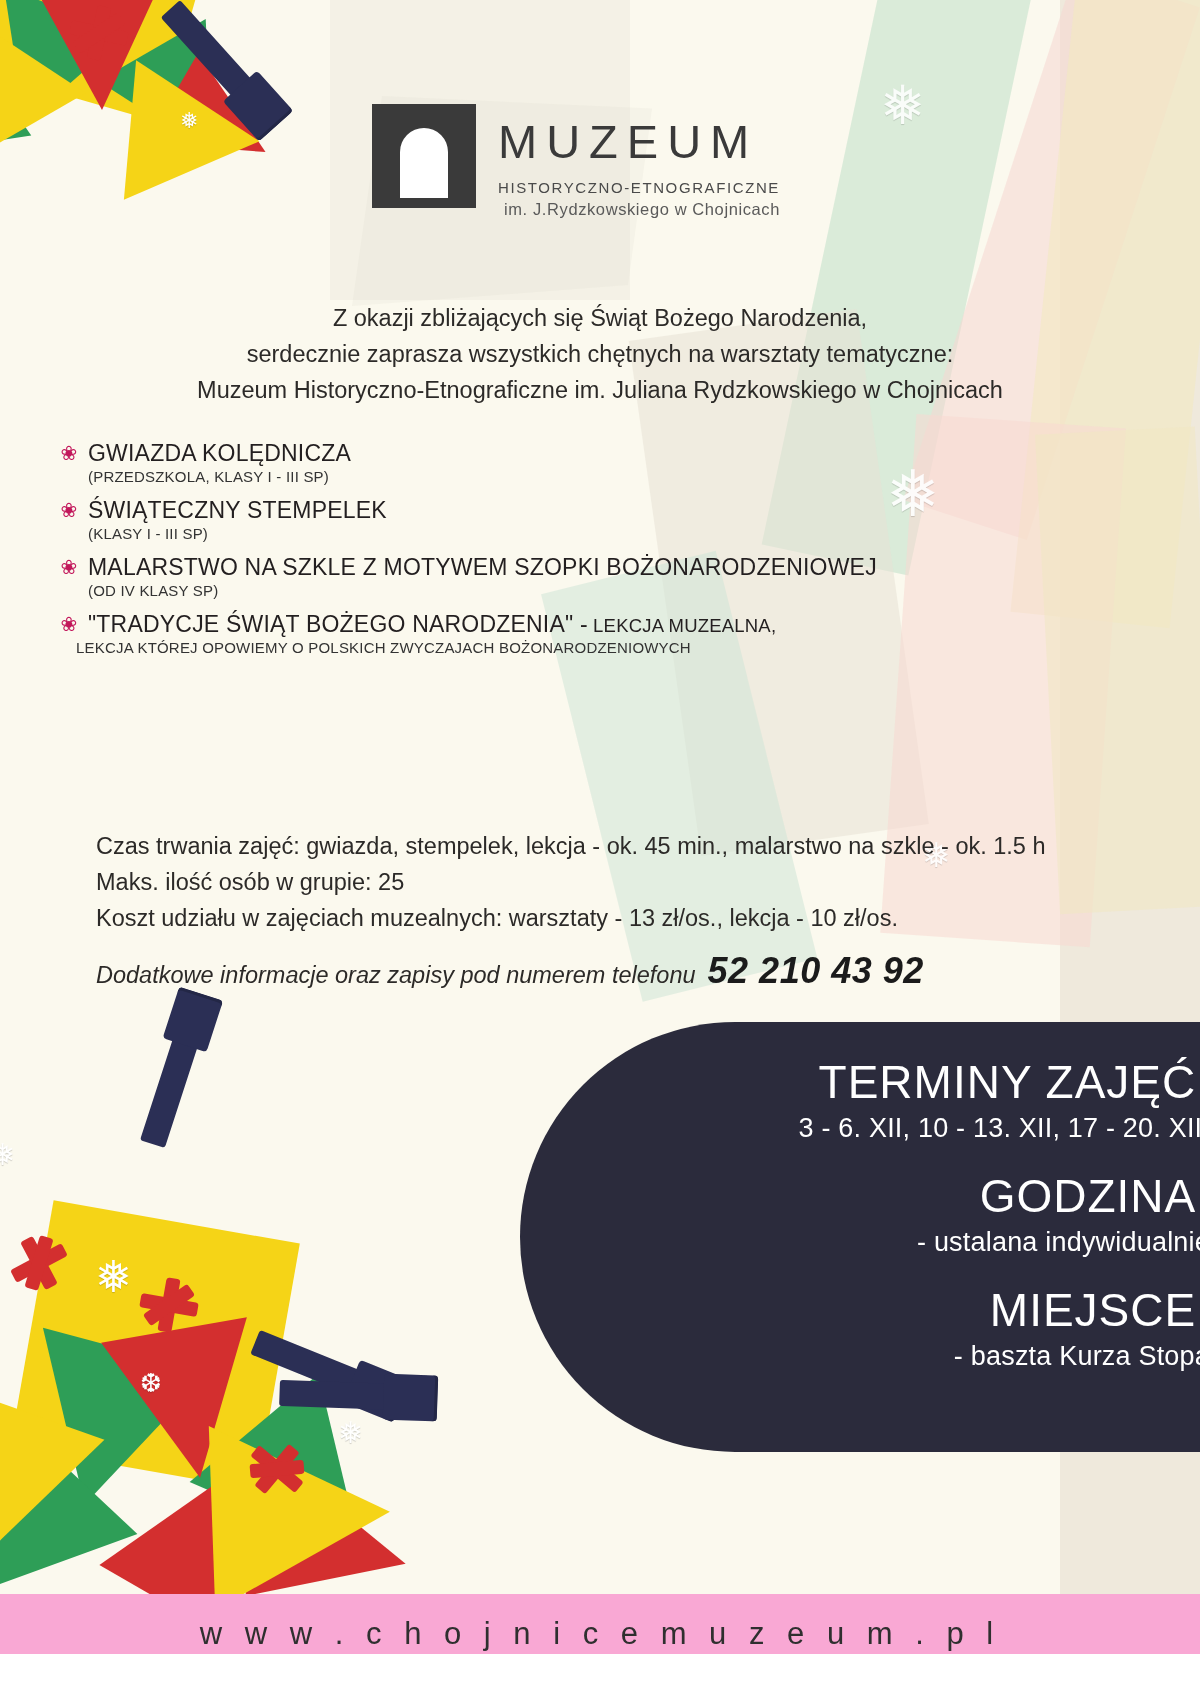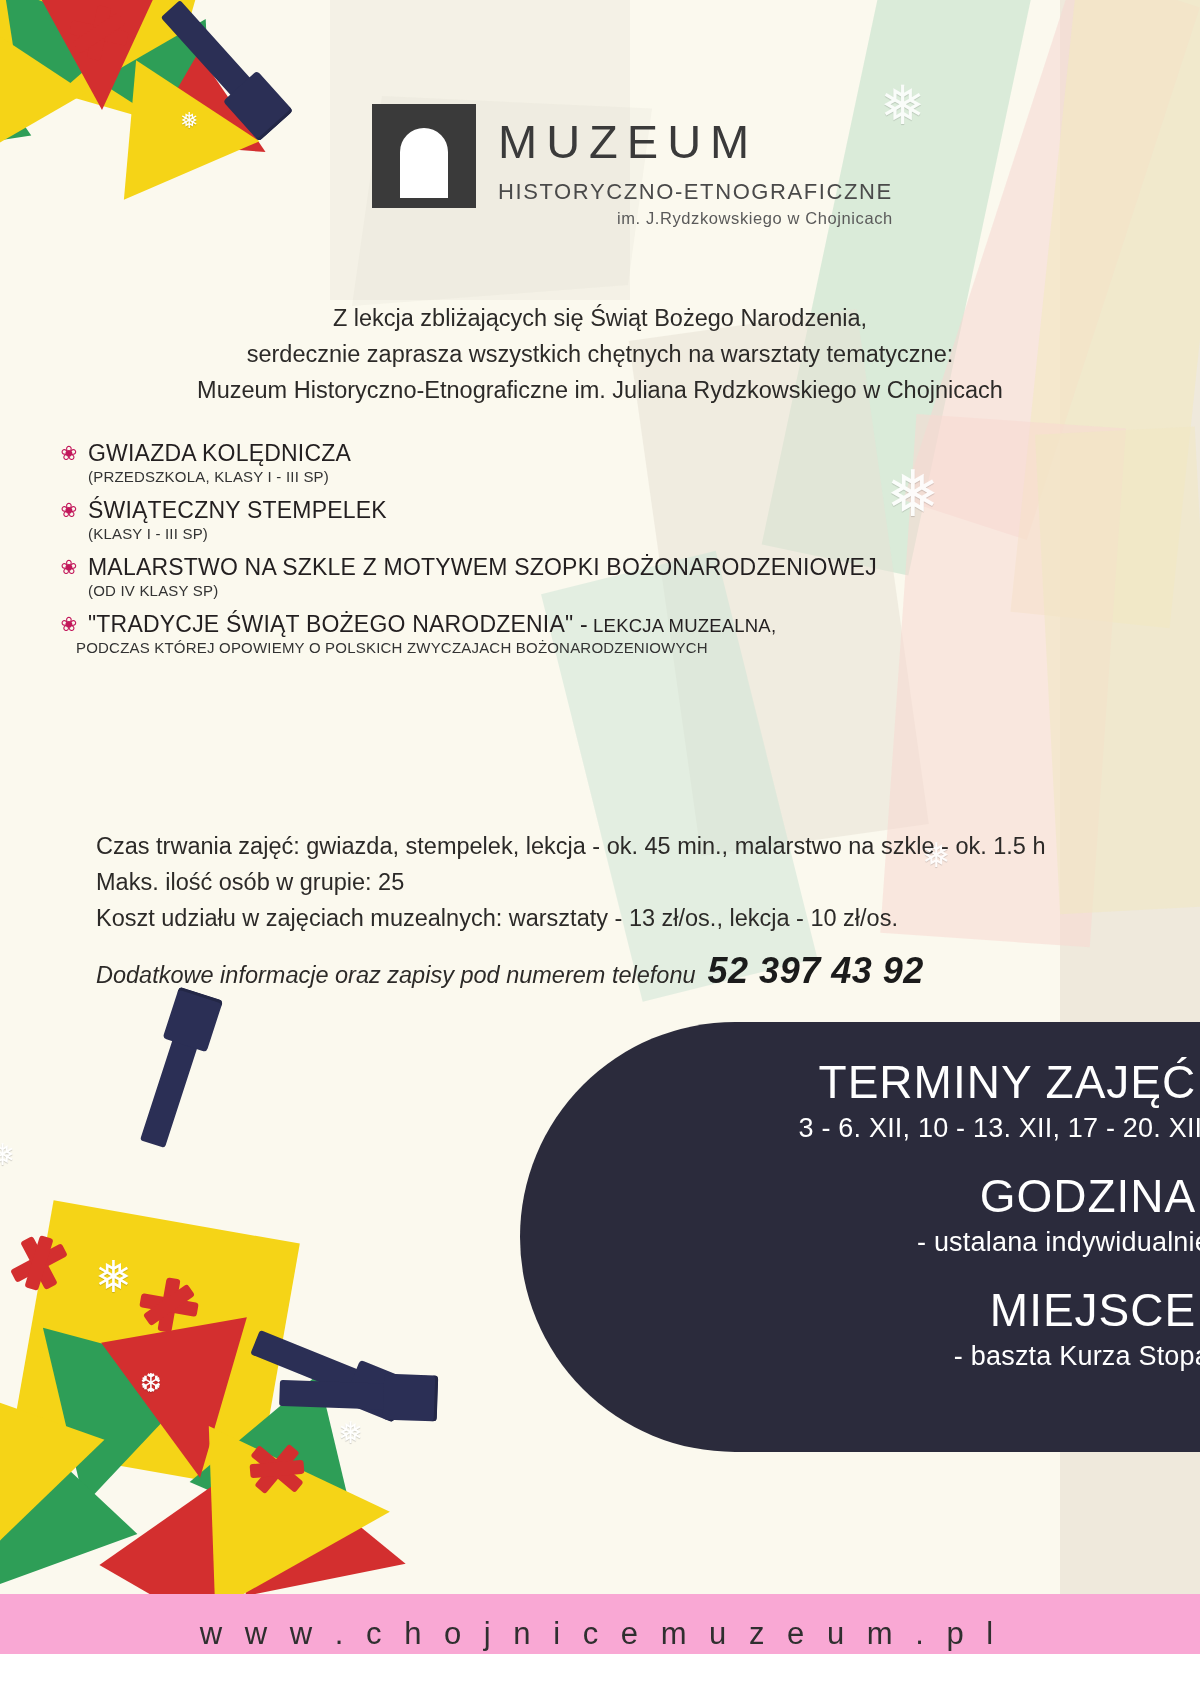--- a/index.html
+++ b/index.html
@@ -126,21 +126,21 @@
   }
   .logo-text-main {
     font-size: 47px;
     letter-spacing: 9px;
     color: #3a3a3a;
     font-weight: 400;
     line-height: 1;
     margin-top: 14px;
   }
   .logo-text-sub1 {
-    font-size: 22px;
+    font-size: 15px;
     letter-spacing: 1.6px;
     color: #4a4a4a;
     margin-top: 14px;
   }
   .logo-text-sub2 {
     font-size: 16.5px;
     letter-spacing: 0.6px;
     color: #5a5a5a;
     margin-top: 4px;
     text-align: right;
@@ -396,21 +396,21 @@
       <div class="arch"></div>
     </div>
     <div>
       <div class="logo-text-main">MUZEUM</div>
       <div class="logo-text-sub1">HISTORYCZNO-ETNOGRAFICZNE</div>
       <div class="logo-text-sub2">im. J.Rydzkowskiego w Chojnicach</div>
     </div>
   </div>
 
   <div class="intro">
-    <div>Z lekcja zbliżających się Świąt Bożego Narodzenia,</div>
+    <div>Z okazji zbliżających się Świąt Bożego Narodzenia,</div>
     <div>serdecznie zaprasza wszystkich chętnych na warsztaty tematyczne:</div>
     <div>Muzeum Historyczno-Etnograficzne im. Juliana Rydzkowskiego w Chojnicach</div>
   </div>
 
   <div class="list">
 
     <div class="item">
       <span class="bullet">❀</span>
       <span class="title">GWIAZDA KOLĘDNICZA</span>
       <div class="sub">(PRZEDSZKOLA, KLASY I - III SP)</div>
@@ -424,32 +424,32 @@
 
     <div class="item">
       <span class="bullet">❀</span>
       <span class="title">MALARSTWO NA SZKLE Z MOTYWEM SZOPKI BOŻONARODZENIOWEJ</span>
       <div class="sub">(OD IV KLASY SP)</div>
     </div>
 
     <div class="item">
       <span class="bullet">❀</span>
       <span class="title"><span>"TRADYCJE ŚWIĄT BOŻEGO NARODZENIA" -</span><span class="thin"> LEKCJA MUZEALNA,</span></span>
-      <div class="sub nowrap-left">PODCZAS KTÓREJ OPOWIEMY O  POLSKICH ZWYCZAJACH BOŻONARODZENIOWYCH</div>
+      <div class="sub nowrap-left">LEKCJA KTÓREJ OPOWIEMY O  POLSKICH ZWYCZAJACH BOŻONARODZENIOWYCH</div>
     </div>
 
   </div>
 
   <div class="info">
     <div class="info-line">Czas trwania zajęć: gwiazda, stempelek, lekcja - ok. 45 min., malarstwo na szkle - ok. 1.5 h</div>
     <div class="info-line">Maks. ilość osób w grupie: 25</div>
     <div class="info-line">Koszt udziału w zajęciach muzealnych: warsztaty - 13 zł/os., lekcja - 10 zł/os.</div>
     <div class="info-phone-line">
       <span>Dodatkowe informacje oraz zapisy pod numerem telefonu</span>
-      <span class="phone">52 397 43 92</span>
+      <span class="phone">52 210 43 92</span>
     </div>
   </div>
 
   <div class="panel">
     <div class="grp">
       <h2>TERMINY ZAJĘĆ:</h2>
       <div class="small">3 - 6. XII, 10 - 13. XII, 17 - 20. XII.</div>
     </div>
     <div class="grp">
       <h2>GODZINA:</h2>

